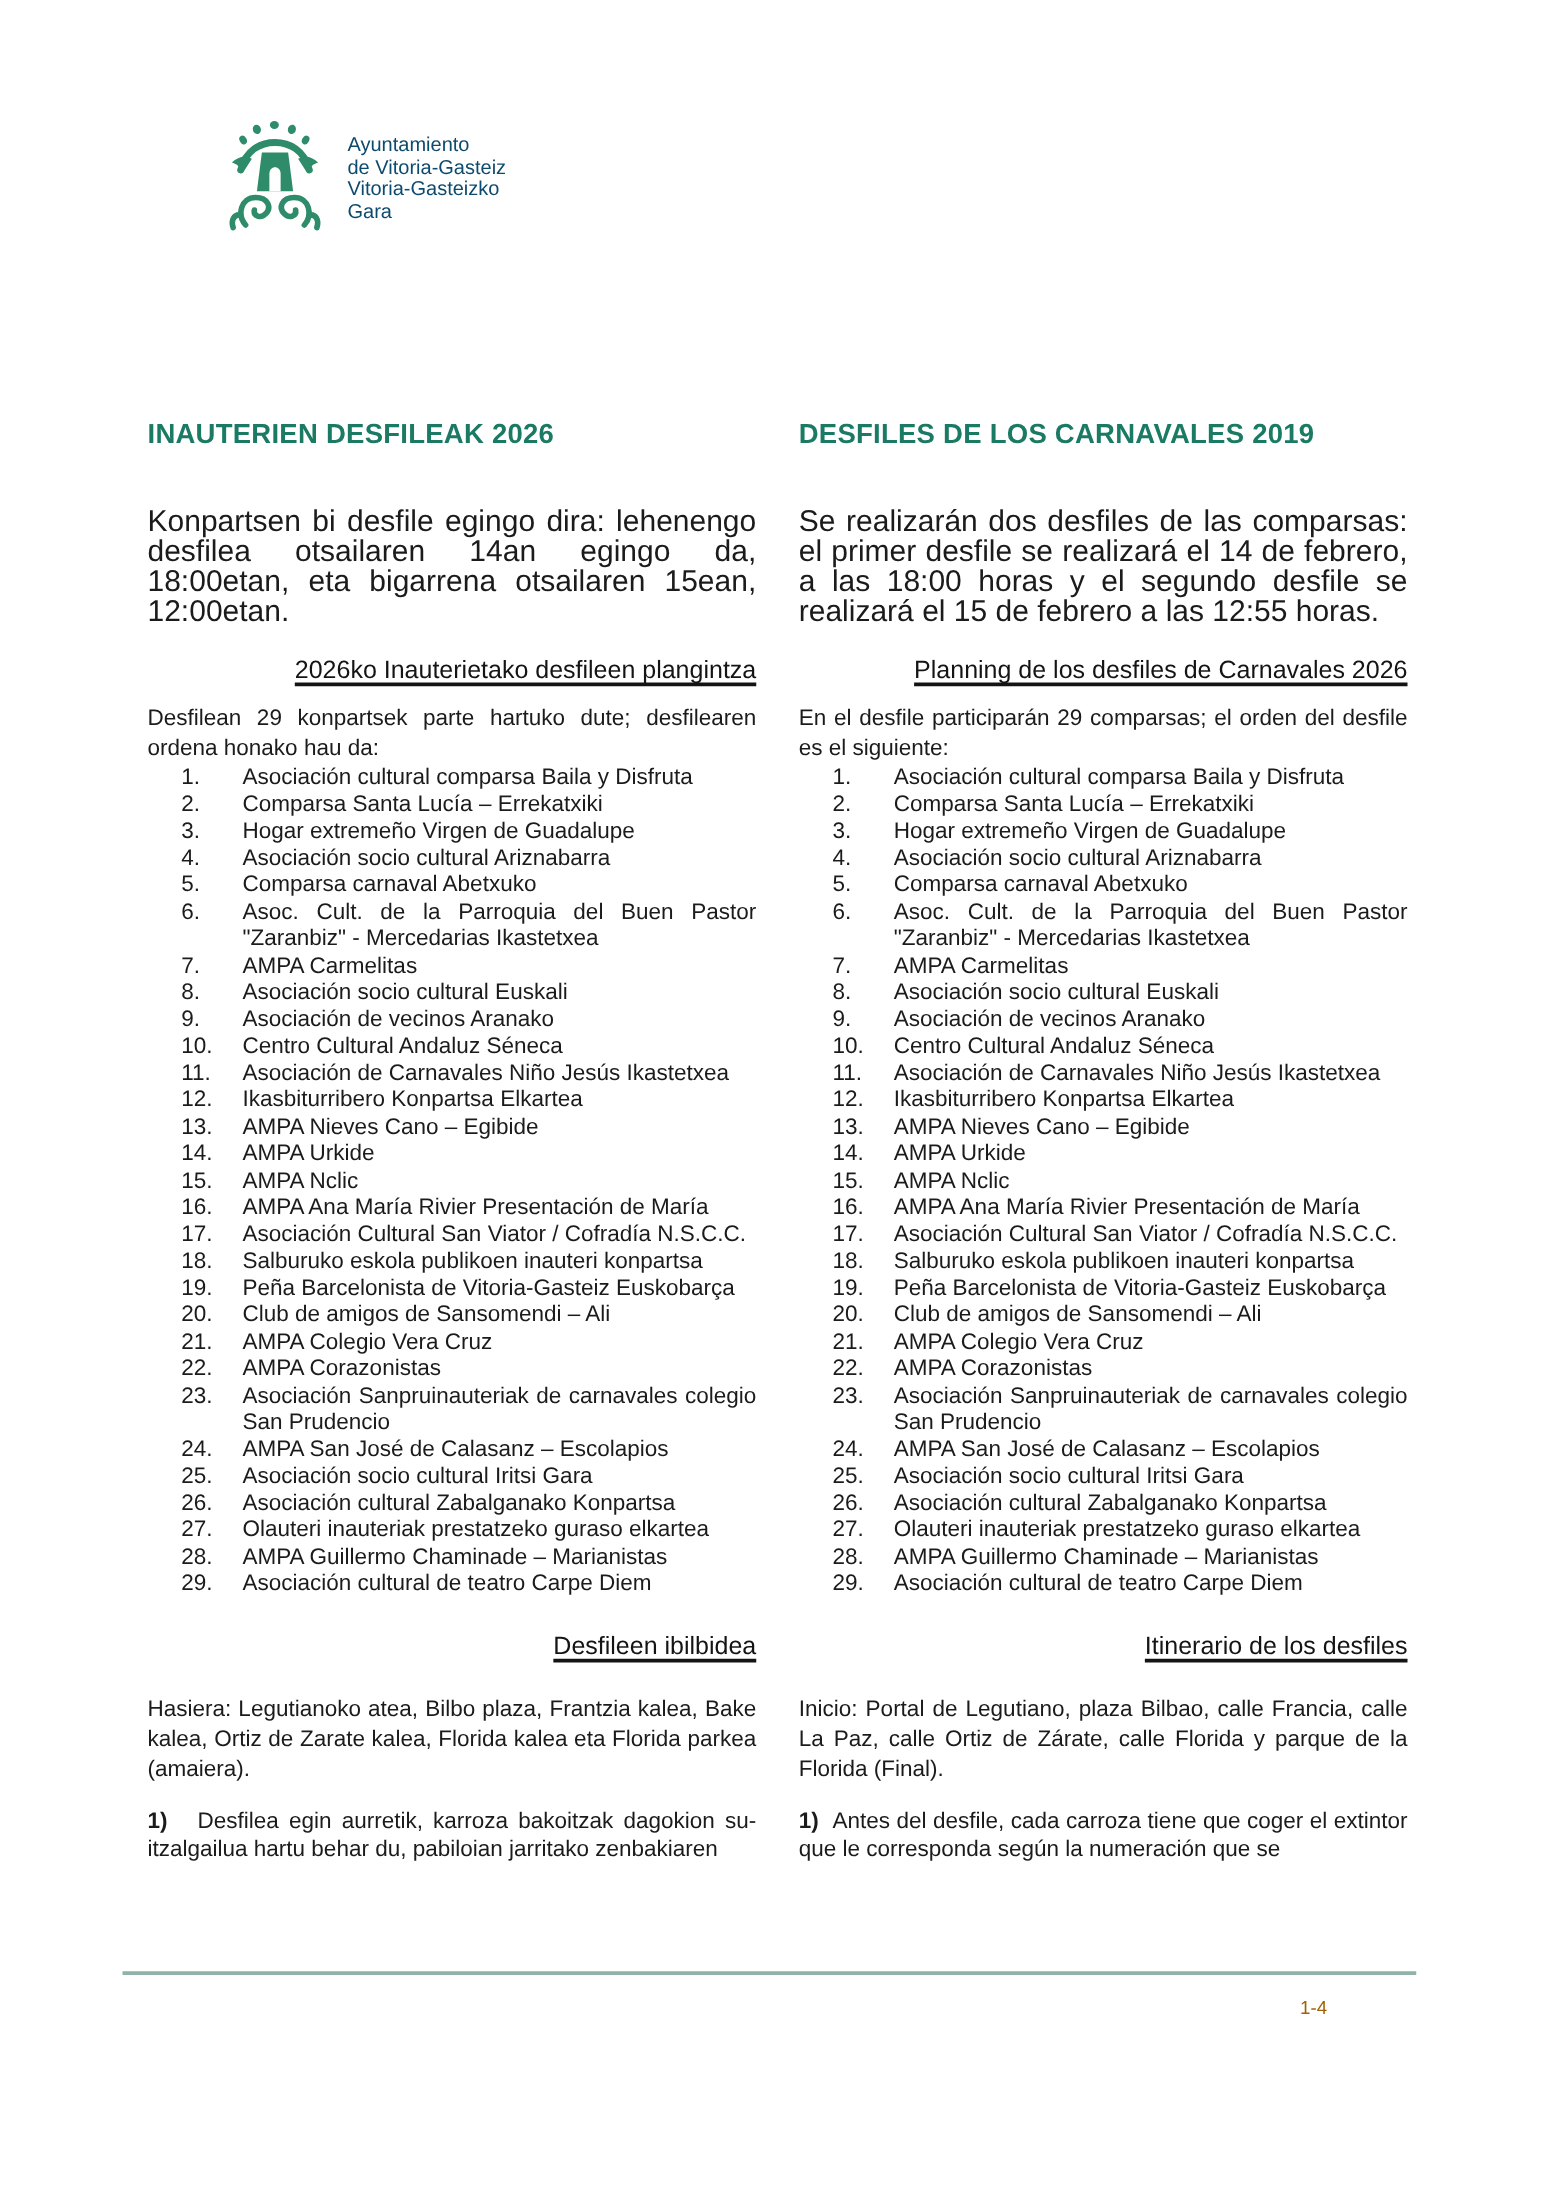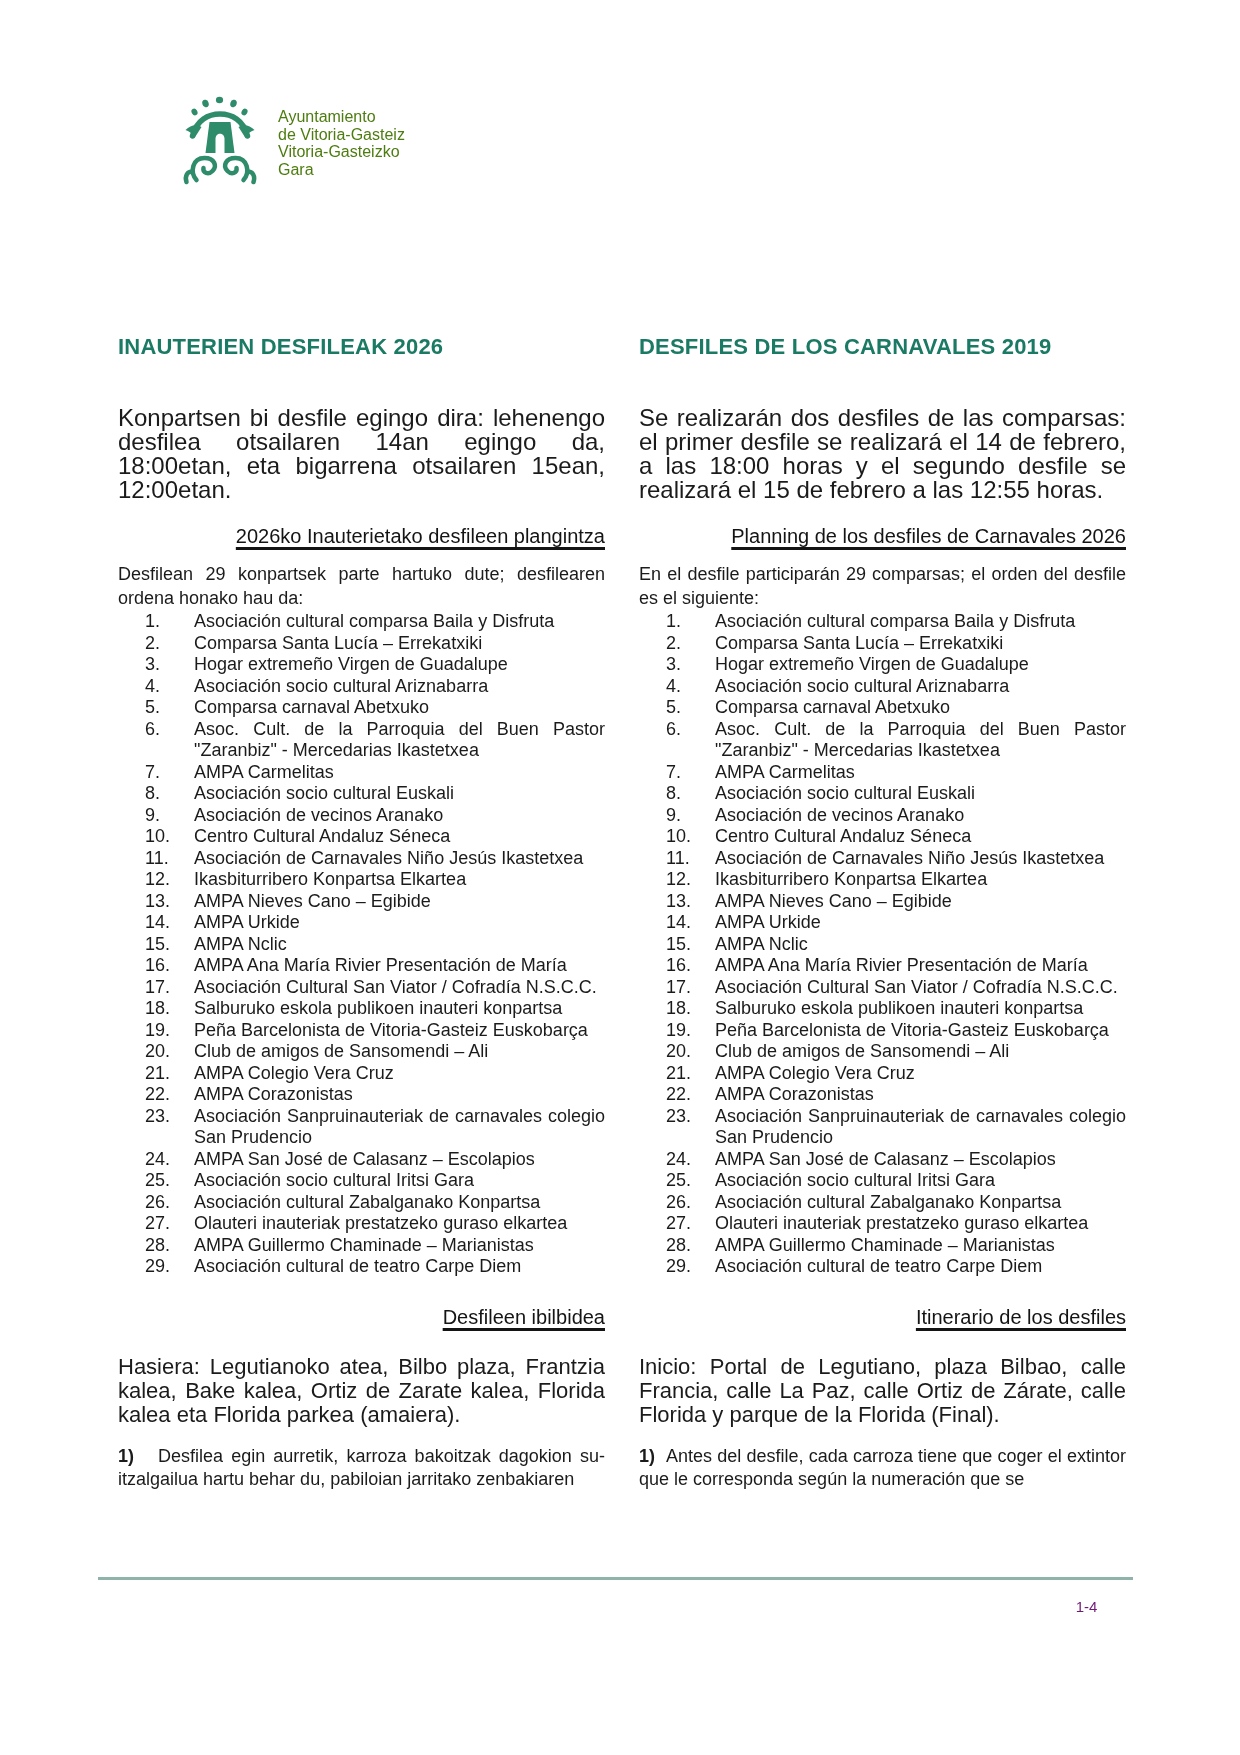--- a/index.html
+++ b/index.html
@@ -5,21 +5,21 @@
   * { margin:0; padding:0; box-sizing:border-box; }
   html, body { background:#ffffff; }
   .page {
     position:relative; width:1240px; height:1755px; background:#ffffff;
     font-family:"Liberation Sans","DejaVu Sans",sans-serif;
     color:#1b1b1b; overflow:hidden;
   }
   
   .logo { position:absolute; left:182px; top:94px; display:flex; align-items:flex-start; }
   .logo-icon { flex:0 0 auto; }
-  .logo-text { margin-left:20px; margin-top:14px; font-size:16px; line-height:17.5px; color:#4d7c0f; }
+  .logo-text { margin-left:20px; margin-top:14px; font-size:16px; line-height:17.5px; color:#0c4a6e; }
   
   .content {
     position:absolute; left:118px; top:333px; width:1008px;
     display:grid; grid-template-columns:487px 487px; column-gap:34px;
     align-items:start;
   }
   h1.doc-title {
     font-size:22px; line-height:27px; font-weight:bold;
     color:#1a7a64; letter-spacing:0.2px; margin:0 0 46px 0;
   }
@@ -28,28 +28,28 @@
     font-size:20px; line-height:24px; font-weight:normal; color:#141414;
     text-decoration:underline; text-decoration-thickness:2.5px; text-underline-offset:4px;
     margin:0 0 14px 0;
     text-align:right;
   }
   p.leadin { font-size:18px; line-height:24px; text-align:justify; margin:0; }
   ol.participants { list-style:none; counter-reset:item; margin:1px 0 0 0; padding:0; font-size:18px; line-height:21.5px; }
   ol.participants li { counter-increment:item; position:relative; padding-left:76px; text-align:justify; }
   ol.participants li::before { content:counter(item) "."; position:absolute; left:27px; top:0; }
   h2.route { margin:27px 0 26px 0; }
-  p.route { font-size:22px; line-height:24px; text-align:justify; margin:0 0 18px 0; }
+  p.route { font-size:18px; line-height:24px; text-align:justify; margin:0 0 18px 0; }
   p.note { font-size:18px; line-height:23px; text-align:justify; margin:0; }
   .note-num { display:inline-block; font-weight:bold; }
   .note-num-eu { width:40px; }
   .note-num-es { width:27px; }
   
   .footer-line { position:absolute; left:98px; top:1577px; width:1035px; height:3px; background:#8fb3ab; }
-  .page-num { position:absolute; left:1040px; top:1598px; width:93px; text-align:center; font-size:15px; color:#701a75; }
+  .page-num { position:absolute; left:1040px; top:1598px; width:93px; text-align:left; font-size:15px; color:#a16207; }
 </style>
 </head>
 <body>
 
 <div class="page">
 
   <div class="logo">
     <span class="logo-icon">
       <svg width="76" height="92" viewBox="0 0 73 92" xmlns="http://www.w3.org/2000/svg">
         <g fill="#2e8c6a">

